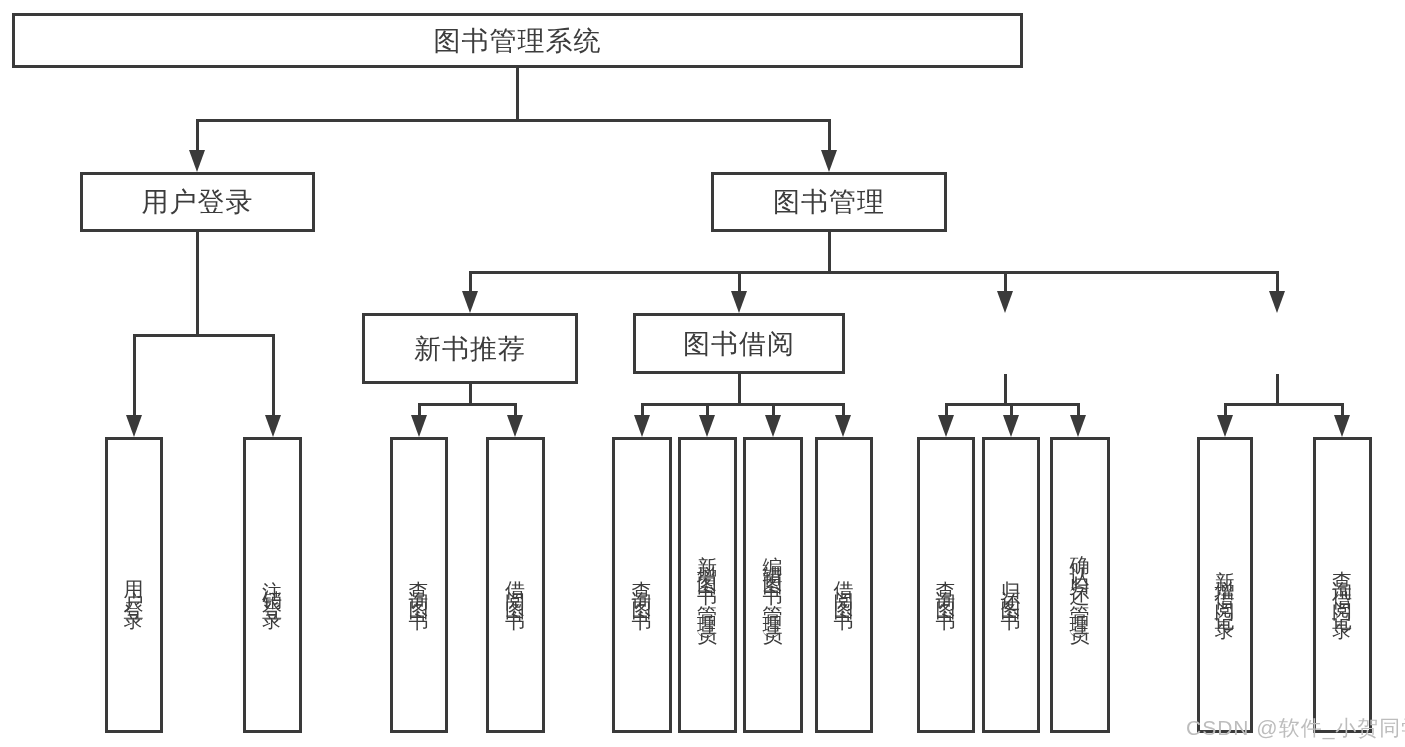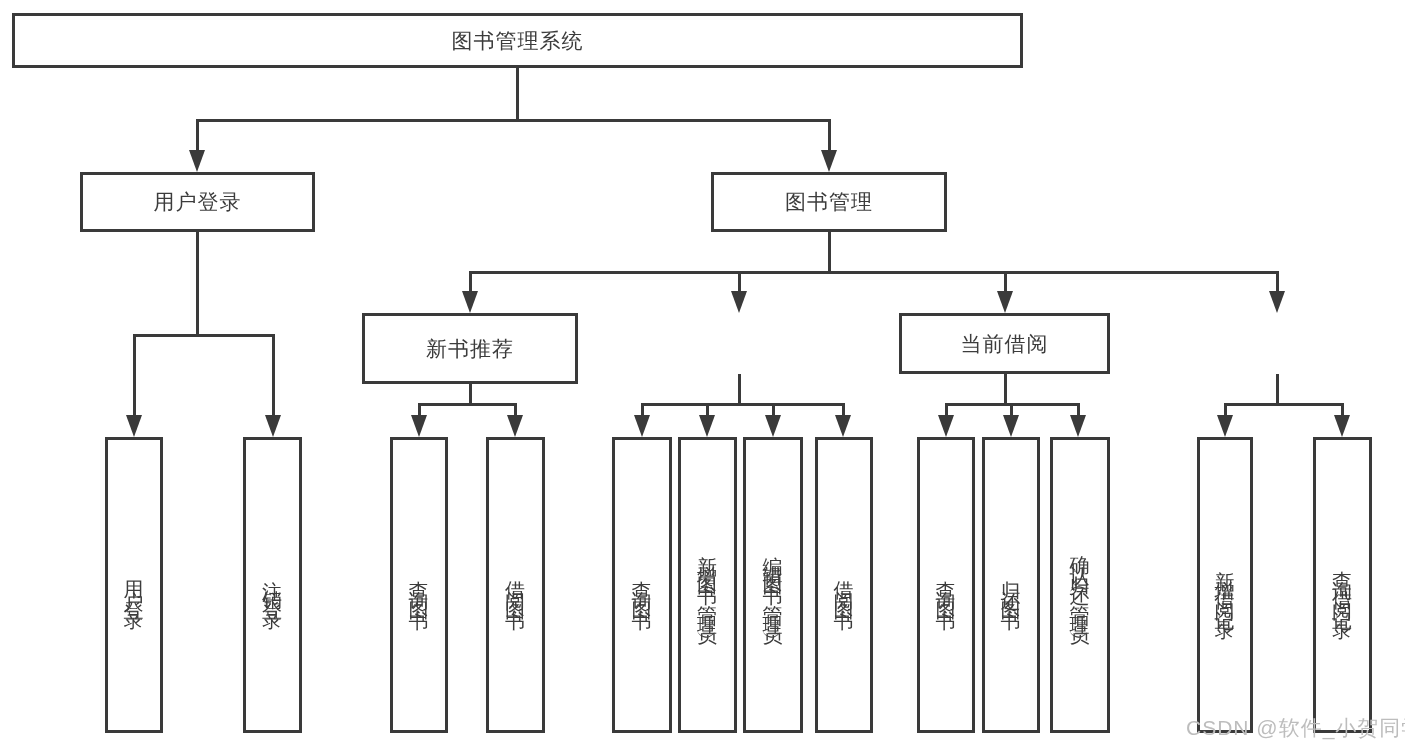--- a/index.html
+++ b/index.html
@@ -8,21 +8,21 @@
     background:var(--background,#ffffff);
     font-family:"Liberation Sans", sans-serif;
     overflow:hidden;
   }
   .box {
     position:absolute; box-sizing:border-box;
     border:3px solid var(--line,#3a3a3a);
     background:#ffffff;
     display:flex; align-items:center; justify-content:center;
     color:var(--text,#3c3c3c);
-    font-size:21px; letter-spacing:1px;
+    font-size:27px; letter-spacing:1px;
     z-index:1;
   }
   .leaf {
     writing-mode:vertical-rl; text-orientation:mixed;
     font-size:20px; letter-spacing:10px; line-height:1;
   }
   .hline { position:absolute; height:3px; background:var(--line,#3a3a3a); z-index:0; }
   .vline { position:absolute; width:3px; background:var(--line,#3a3a3a); z-index:0; }
   .arrow {
     position:absolute; width:0; height:0; z-index:2;
@@ -40,21 +40,21 @@
 <body>
 
 <div class="canvas">
 
   <div class="box" style="left:12px;top:13px;width:1011px;height:55px">图书管理系统</div>
 
   <div class="box" style="left:80px;top:172px;width:235px;height:60px">用户登录</div>
   <div class="box" style="left:711px;top:172px;width:236px;height:60px">图书管理</div>
 
   <div class="box" style="left:362px;top:313px;width:216px;height:71px">新书推荐</div>
-  <div class="box" style="left:899px;top:313px;width:211px;height:61px">当前借阅</div>
+  <div class="box" style="left:633px;top:313px;width:212px;height:61px">图书借阅</div>
 
   <div class="box leaf" style="left:105px;top:437px;width:58px;height:296px">用户登录</div>
   <div class="box leaf" style="left:243px;top:437px;width:59px;height:296px">注销登录</div>
 
   <div class="box leaf" style="left:390px;top:437px;width:58px;height:296px">查询图书</div>
   <div class="box leaf" style="left:486px;top:437px;width:59px;height:296px">借阅图书</div>
 
   <div class="box leaf" style="left:612px;top:437px;width:60px;height:296px">查询图书</div>
   <div class="box leaf" style="left:678px;top:437px;width:59px;height:296px">新增图书（管理员）</div>
   <div class="box leaf" style="left:743px;top:437px;width:60px;height:296px">编辑图书（管理员）</div>

